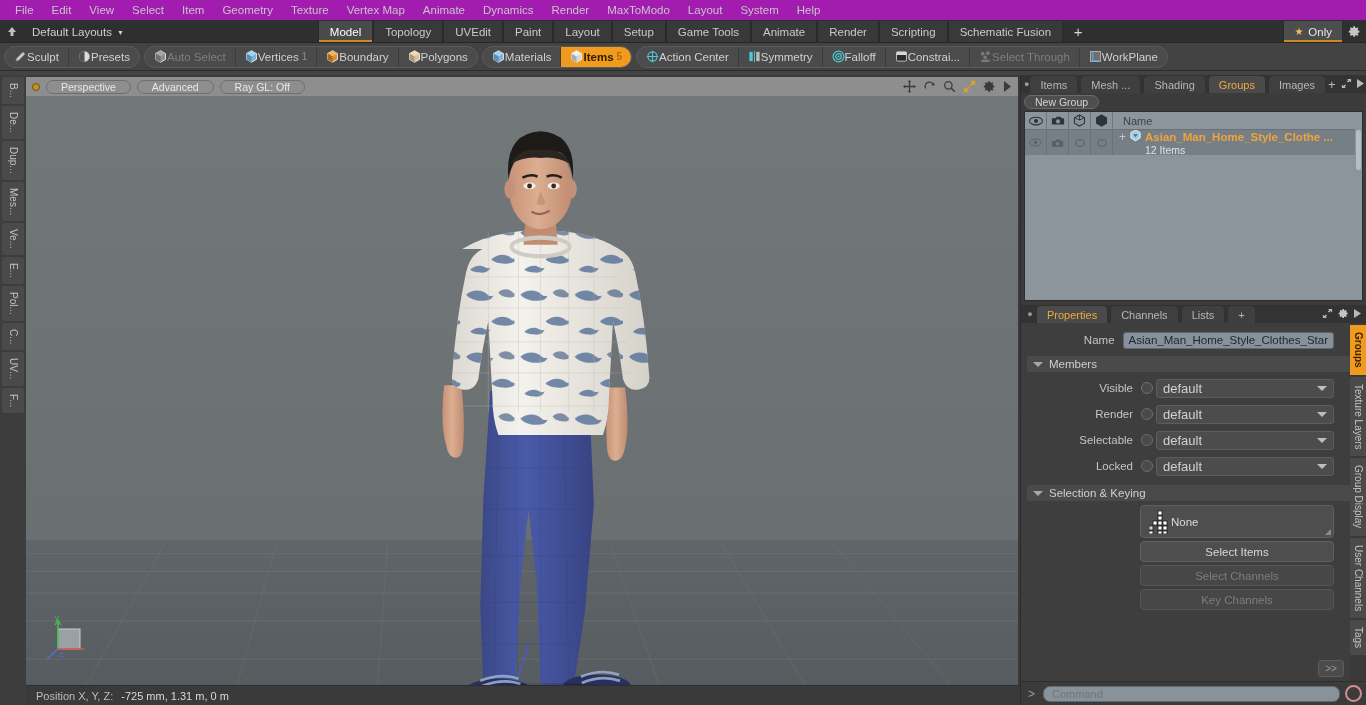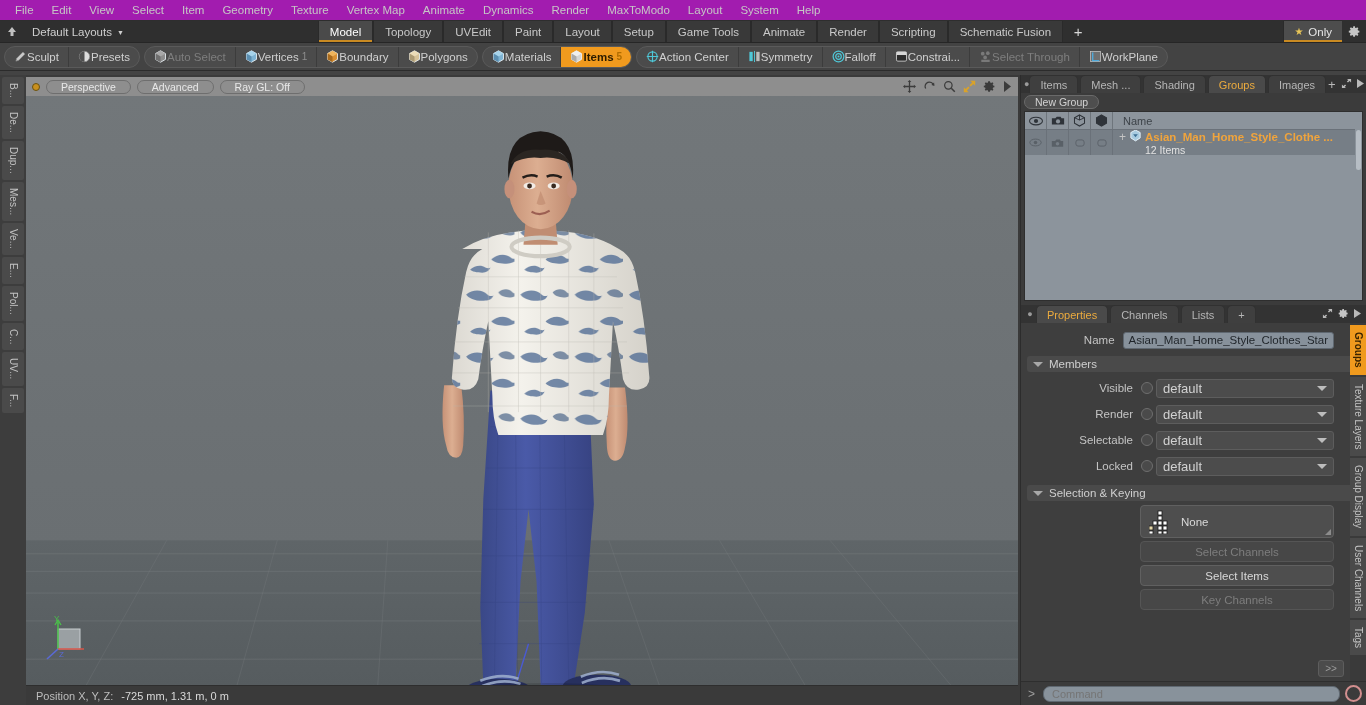--- a/index.html
+++ b/index.html
@@ -210,21 +210,21 @@
   }
   .section .tri { margin-right: 6px; width: 0; height: 0; border-left: 5px solid transparent; border-right: 5px solid transparent; border-top: 5px solid #a8a8a8;}
 
   .btnrow { display: flex; justify-content: flex-end; padding: 0 32px 0 0; margin-bottom: 3px; }
   .pbtn {
     width: 194px; height: 21px; background: #4e4e4e; border: 1px solid #606060; border-radius: 4px;
     display: flex; align-items: center; justify-content: center; color: #d8d8d8; font-size: 11.5px;
     cursor: default;
   }
   .pbtn.disabled { color: #7d7d7d; background: #474747; border-color: #555; }
-  .pbtn.selitem { height: 33px; justify-content: flex-start; padding-left: 8px; gap: 10px; position: relative; }
+  .pbtn.selitem { height: 33px; justify-content: flex-start; padding-left: 8px; position: relative; }
   .pbtn.selitem::after {
     content:""; position:absolute; right:2px; bottom:2px; width:0;height:0;
     border-left: 6px solid transparent; border-bottom: 6px solid #8c8c8c;
   }
   .dotgrid { width: 22px; height: 24px; flex: none; }
 
   .rrail {
     position: absolute; right: 0; top: 0; bottom: 0; width: 16px; background: #3a3a3a;
     display: flex; flex-direction: column; padding-top: 2px;
   }
@@ -888,24 +888,24 @@
                       <rect x="14" y="21" width="4" height="3"></rect>
                   </g>
                 </svg>
               </span>
               <span>None</span>
             </div>
           </div>
 
           <div id="selbuttons">
               <div class="btnrow">
-                <div class="pbtn disabled">Select Channels</div>
+                <div class="pbtn">Select Items</div>
               </div>
               <div class="btnrow">
-                <div class="pbtn">Select Items</div>
+                <div class="pbtn disabled">Select Channels</div>
               </div>
               <div class="btnrow">
                 <div class="pbtn disabled">Key Channels</div>
               </div>
             </div>
         </div>
 
         <div class="arrow-btn">&gt;&gt;</div>
 
         <div class="rrail" id="rrail">

